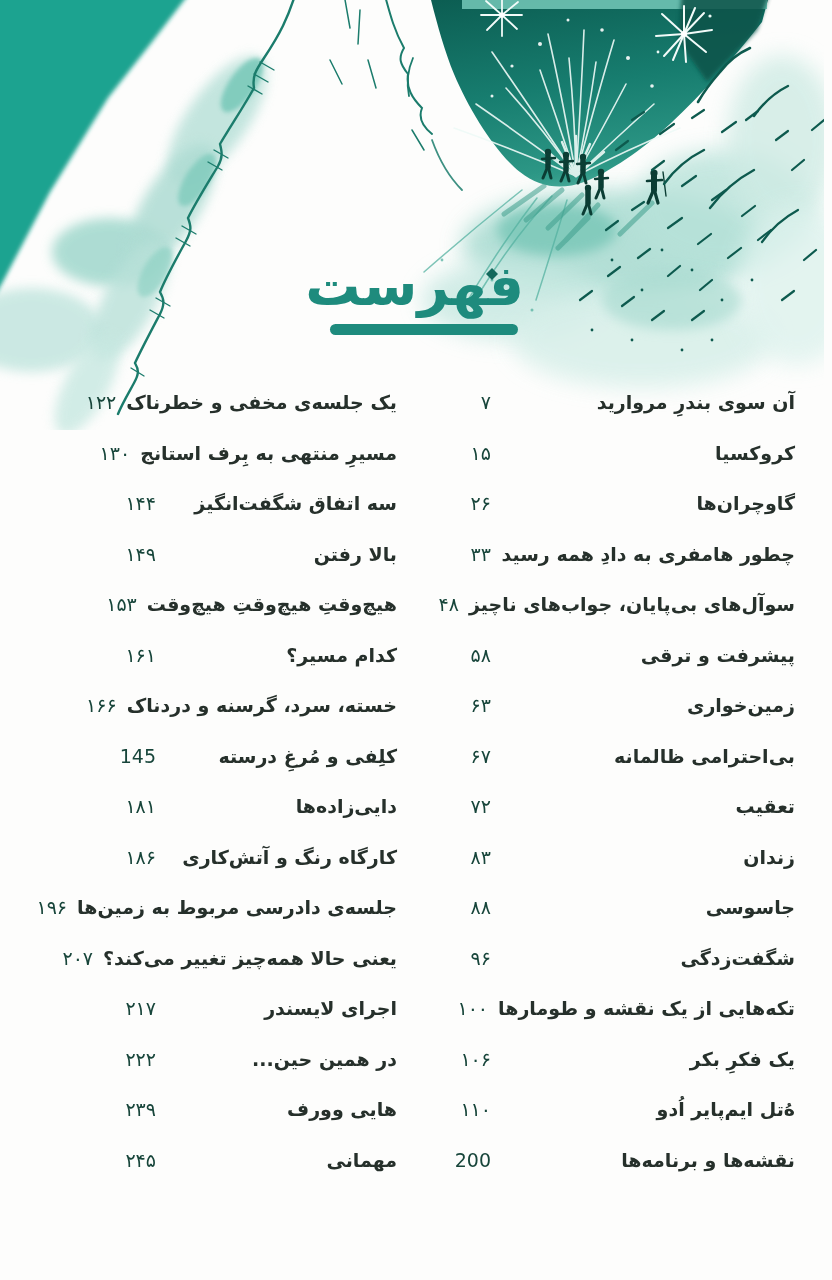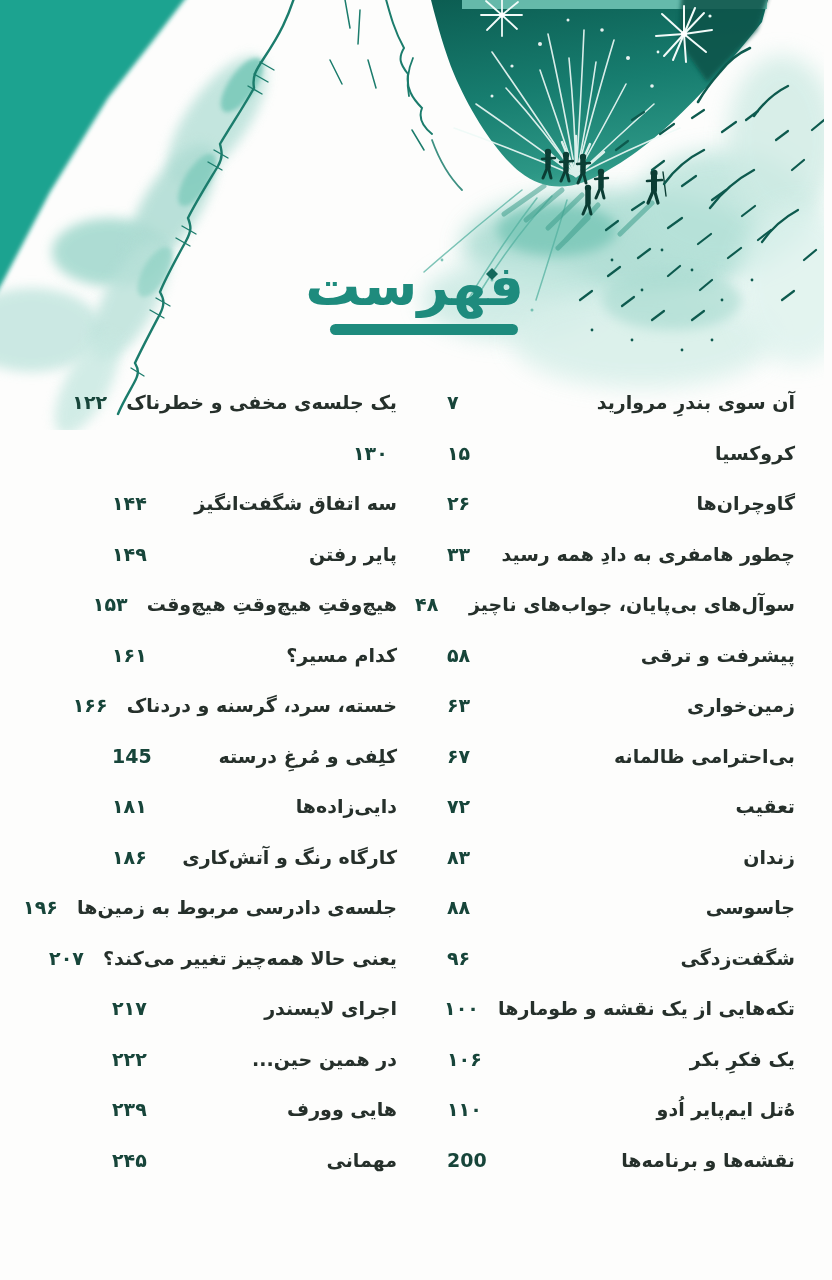--- a/index.html
+++ b/index.html
@@ -35,22 +35,22 @@
   .toc-col-second{width:285px;}
   .toc-row{
     height:50.5px;display:flex;align-items:center;
     justify-content:space-between;gap:10px;
   }
   .toc-title{
     font-size:19px;font-weight:bold;color:#26302b;
     white-space:nowrap;text-align:center;
   }
   .toc-page{
-    font-size:19px;font-weight:bold;color:#17453a;
-    min-width:44px;text-align:left;flex:0 0 auto;
+    font-size:19px;font-weight:normal;color:#17453a;
+    min-width:44px;text-align:right;flex:0 0 auto;
   }
 </style>
 </head>
 <body>
 
 <div class="page">
 
   <svg class="header-art" viewBox="0 0 832 430" xmlns="http://www.w3.org/2000/svg">
     <defs>
       <filter id="soft1" x="-40%" y="-40%" width="180%" height="180%">
@@ -394,30 +394,31 @@
       <span class="toc-page">200</span>
     </div>
   </div>
     <div class="toc-col toc-col-second">
     <div class="toc-row">
       <span class="toc-title">یک جلسه‌ی مخفی و خطرناک</span>
       <span class="toc-page">۱۲۲</span>
     </div>
 
     <div class="toc-row">
+      <span class="toc-title">مسیرِ منتهی به بِرف استانج</span>
       <span class="toc-page">۱۳۰</span>
     </div>
 
     <div class="toc-row">
       <span class="toc-title">سه اتفاق شگفت‌انگیز</span>
       <span class="toc-page">۱۴۴</span>
     </div>
 
     <div class="toc-row">
-      <span class="toc-title">پایر رفتن</span>
+      <span class="toc-title">بالا رفتن</span>
       <span class="toc-page">۱۴۹</span>
     </div>
 
     <div class="toc-row">
       <span class="toc-title">هیچ‌وقتِ هیچ‌وقتِ هیچ‌وقت</span>
       <span class="toc-page">۱۵۳</span>
     </div>
 
     <div class="toc-row">
       <span class="toc-title">کدام مسیر؟</span>

